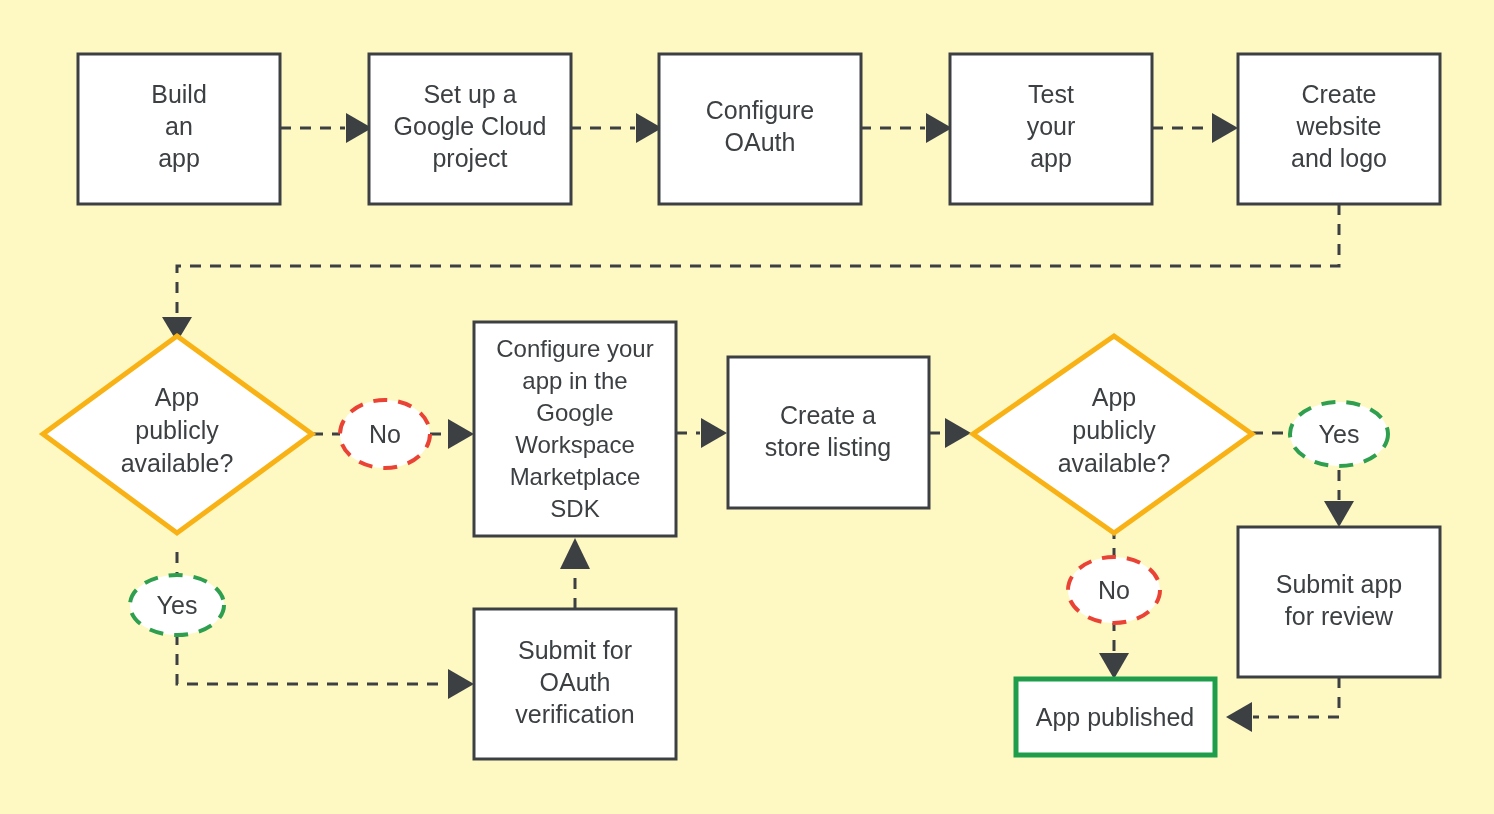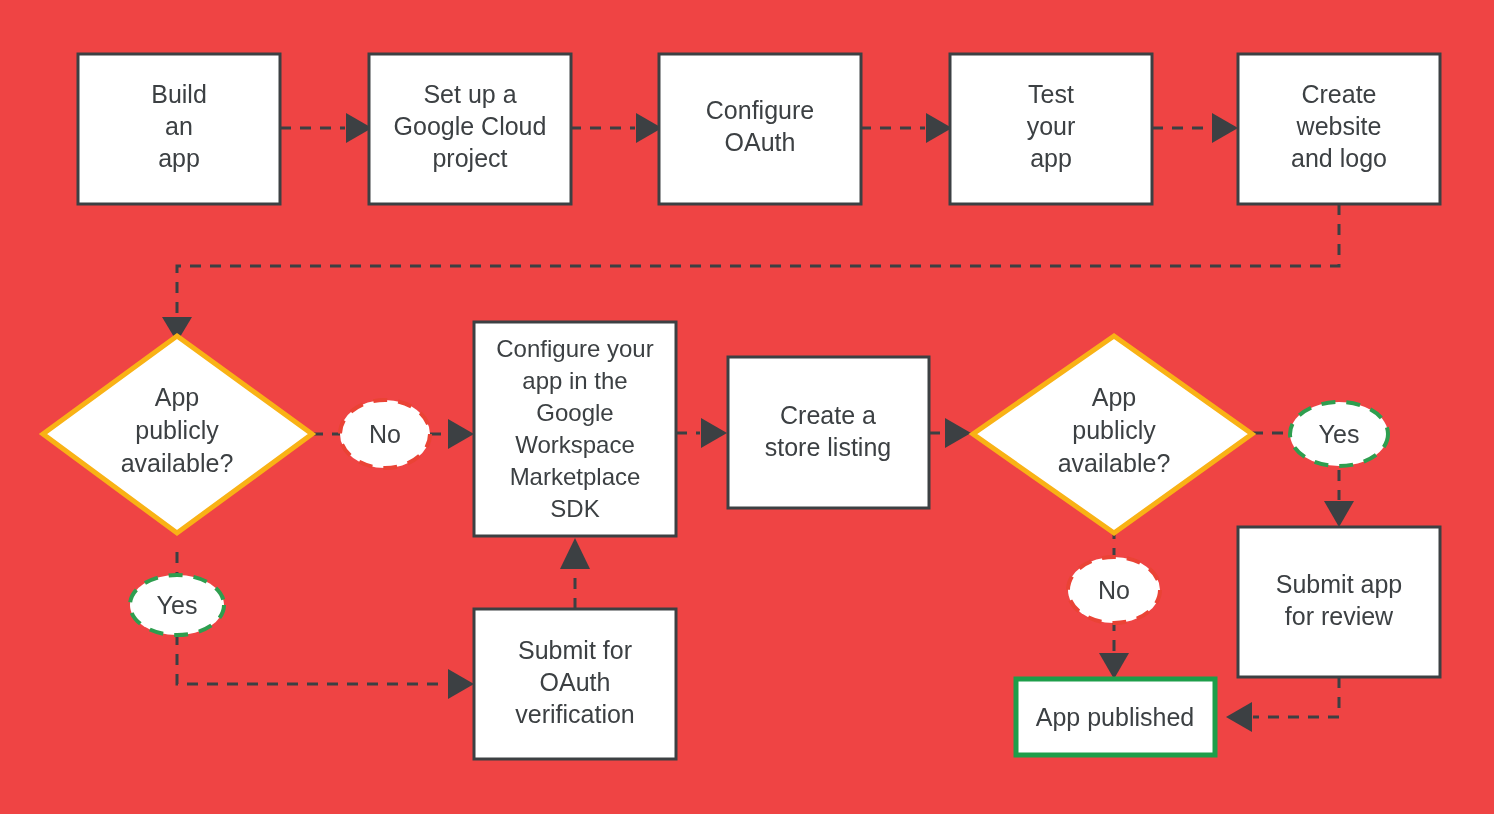--- a/index.html
+++ b/index.html
@@ -7,21 +7,21 @@
     padding: 0;
     background: #ffffff;
   }
   body {
     font-family: "Liberation Sans", sans-serif;
   }
   #canvas {
     position: relative;
     width: 1494px;
     height: 814px;
-    background: #ef4444;
+    background: #fef9c3;
     overflow: hidden;
   }
   svg#flow {
     position: absolute;
     top: 0;
     left: 0;
     width: 1494px;
     height: 814px;
   }
   .node-rect {

